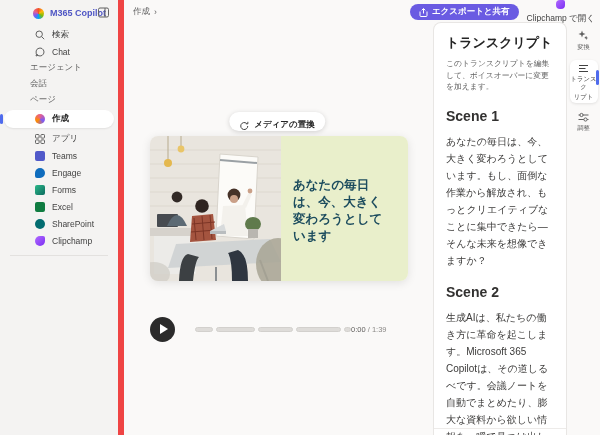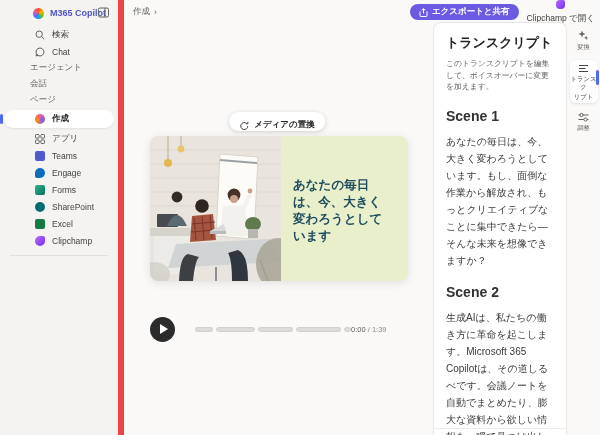--- a/index.html
+++ b/index.html
@@ -147,29 +147,29 @@
       <span class="lbl">Engage</span>
     </div>
     <div class="sb-row">
       <span class="sb-ic">
           <span class="appic ic-forms"></span>
         </span>
       <span class="lbl">Forms</span>
     </div>
     <div class="sb-row">
       <span class="sb-ic">
+          <span class="appic ic-excel"></span>
+        </span>
+      <span class="lbl">Excel</span>
+    </div>
+    <div class="sb-row">
+      <span class="sb-ic">
           <span class="appic ic-sharepoint"></span>
         </span>
       <span class="lbl">SharePoint</span>
-    </div>
-    <div class="sb-row">
-      <span class="sb-ic">
-          <span class="appic ic-excel"></span>
-        </span>
-      <span class="lbl">Excel</span>
     </div>
     <div class="sb-row">
       <span class="sb-ic">
           <span class="appic ic-clipchamp"></span>
         </span>
       <span class="lbl">Clipchamp</span>
     </div>
     <div class="sb-divider"></div>
   </aside>
 

